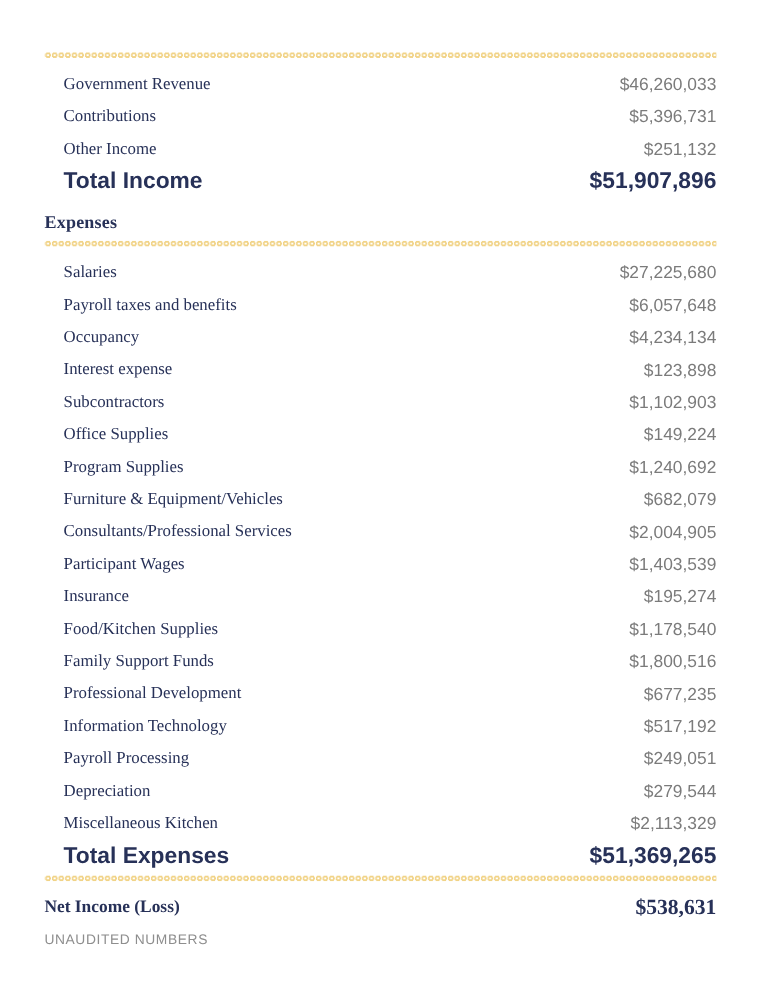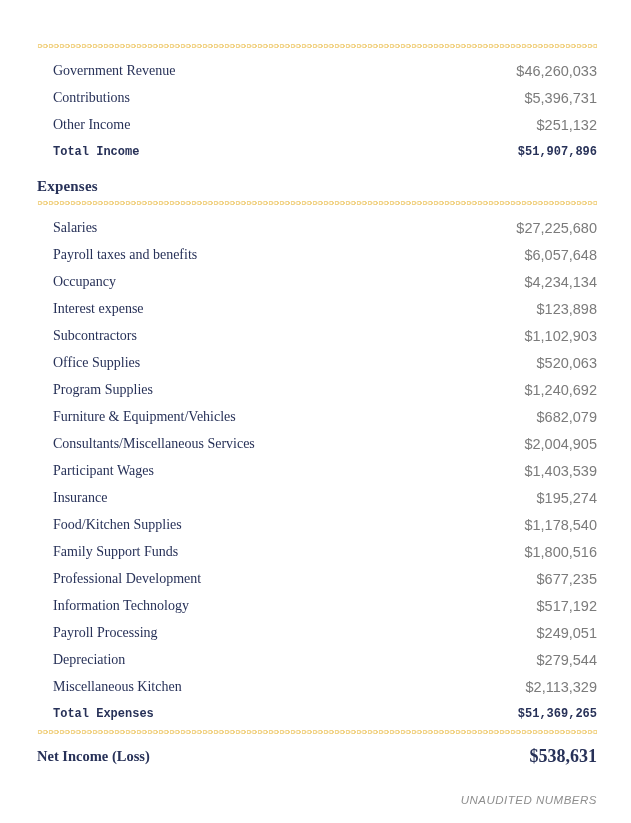--- a/index.html
+++ b/index.html
@@ -62,47 +62,46 @@
     font-size: 14px;
     padding-left: 16px;
   }
   .row .value {
     font-family: "Liberation Sans", sans-serif;
     font-size: 14.5px;
     color: var(--value-gray);
   }
   .row.total-row .label,
   .row.total-row .value {
-    font-family: Liberation Mono, monospace;
-    font-weight: 700;
-    color: var(--navy);
-    font-size: 12px;
+    font-family: Liberation Sans, sans-serif;
+    font-weight: 700;
+    color: var(--navy);
+    font-size: 19px;
   }
   .expenses-section .section-head { margin-top: 12px; align-items: flex-end; }
   .net-divider { margin-top: 2px; }
   .row.net-row .label {
     padding-left: 0;
     font-weight: 700;
     font-size: 14.5px;
     text-align: center;
   }
   .row.net-row .value {
     font-family: "Liberation Serif", serif;
     font-weight: 700;
     color: var(--navy);
     font-size: 18px;
   }
   .footer-note {
-    margin-top: 24px;
-    text-align: right;
+    margin-top: 8px;
+    text-align: left;
     font-family: "Liberation Sans", sans-serif;
     font-size: 11.5px;
     letter-spacing: 0.5px;
     color: var(--footer-gray);
-    font-style: italic;
   }
 </style>
 </head>
 <body style="background: rgb(255, 255, 255);">
 
 <div class="page">
 
   <section class="income-section">
     <div class="divider"></div>
     <div class="rows">
@@ -146,32 +145,32 @@
         <div class="row item-row">
           <span class="label">Interest expense</span>
           <span class="value">$123,898</span>
         </div>
         <div class="row item-row">
           <span class="label">Subcontractors</span>
           <span class="value">$1,102,903</span>
         </div>
         <div class="row item-row">
           <span class="label">Office Supplies</span>
-          <span class="value">$520,063</span>
+          <span class="value">$149,224</span>
         </div>
         <div class="row item-row">
           <span class="label">Program Supplies</span>
           <span class="value">$1,240,692</span>
         </div>
         <div class="row item-row">
           <span class="label">Furniture &amp; Equipment/Vehicles</span>
           <span class="value">$682,079</span>
         </div>
         <div class="row item-row">
-          <span class="label">Consultants/Miscellaneous Services</span>
+          <span class="label">Consultants/Professional Services</span>
           <span class="value">$2,004,905</span>
         </div>
         <div class="row item-row">
           <span class="label">Participant Wages</span>
           <span class="value">$1,403,539</span>
         </div>
         <div class="row item-row">
           <span class="label">Insurance</span>
           <span class="value">$195,274</span>
         </div>

